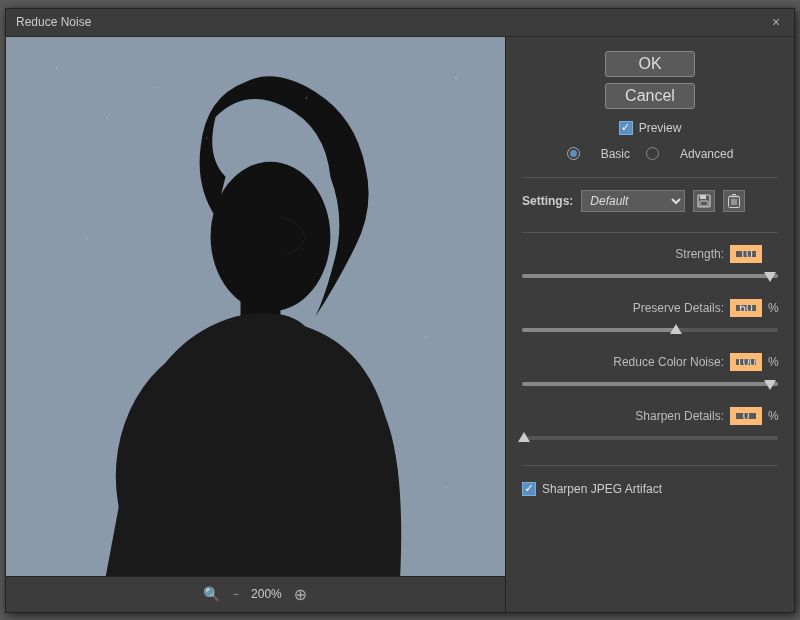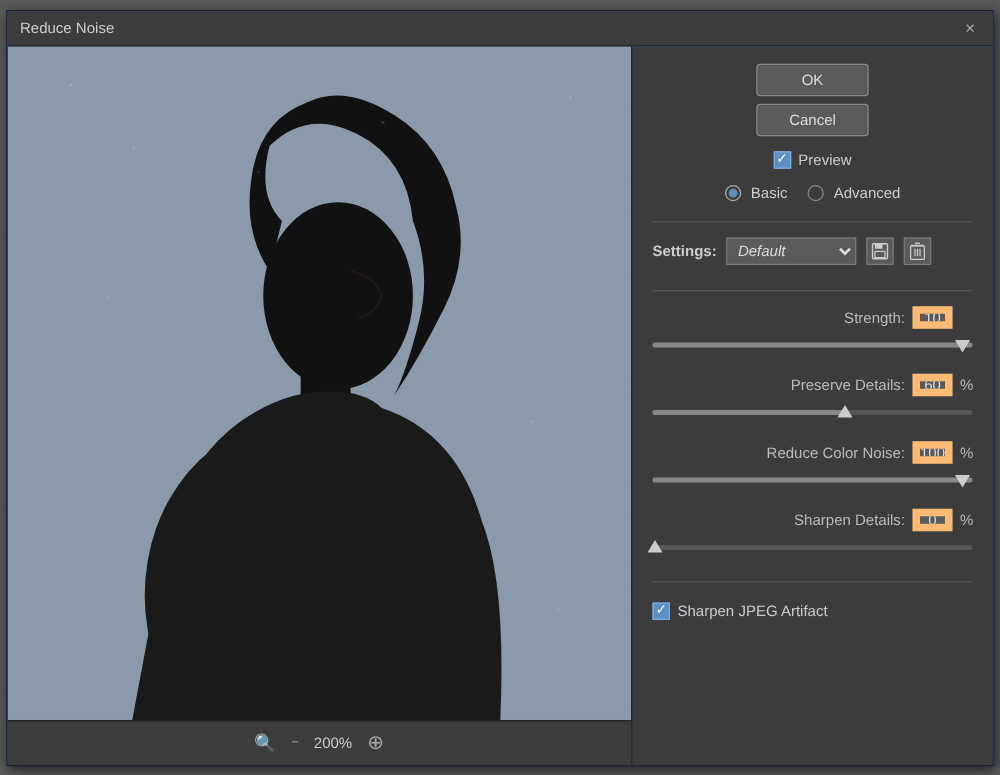--- a/index.html
+++ b/index.html
@@ -109,21 +109,21 @@
       gap: 6px;
       margin-bottom: 4px;
     }
     .dialog-btn {
       width: 90px;
       height: 26px;
       background: #5a5a5a;
       border: 1px solid #888;
       border-radius: 3px;
       color: #ddd;
-      font-size: 12px;
+      font-size: 16px;
       cursor: pointer;
       text-align: center;
     }
     .preview-row {
       display: flex;
       align-items: center;
       justify-content: center;
       gap: 6px;
       margin-bottom: 4px;
     }
@@ -148,22 +148,22 @@
     }
     .radio-row {
       display: flex;
       align-items: center;
       justify-content: center;
       gap: 16px;
       margin-bottom: 4px;
     }
     .radio-option {
       display: flex;
-      align-items: flex-end;
-      gap: 8px;
+      align-items: flex-start;
+      gap: 21px;
       cursor: pointer;
     }
     .radio-circle {
       width: 13px;
       height: 13px;
       border-radius: 50%;
       border: 1px solid #888;
       background: #3c3c3c;
       display: flex;
       align-items: center;

